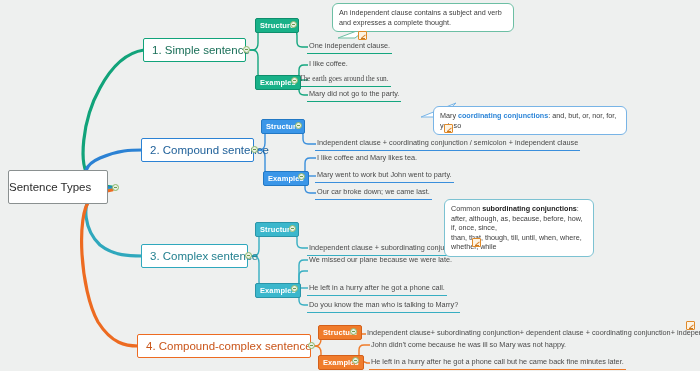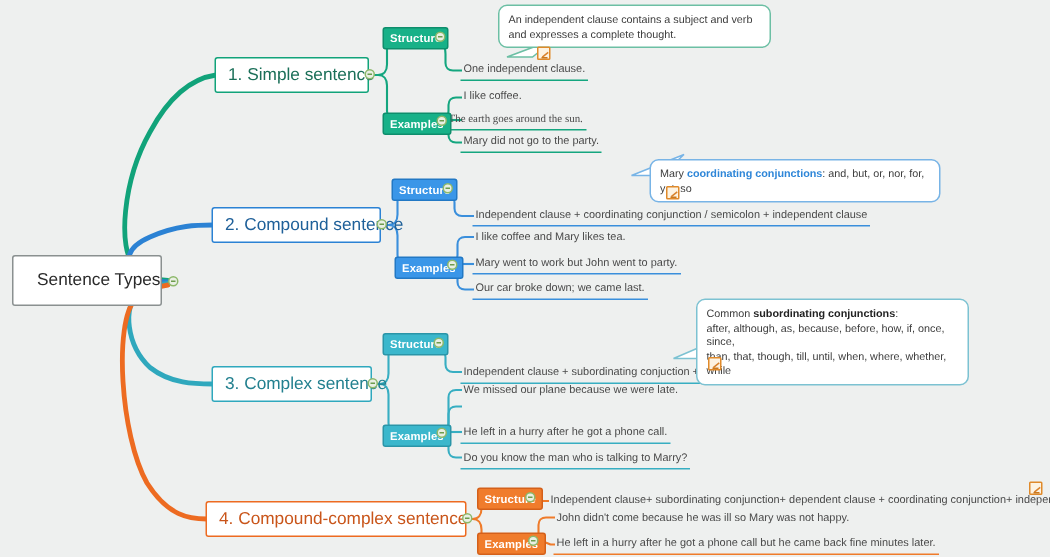--- a/index.html
+++ b/index.html
@@ -14,21 +14,21 @@
   svg.wires{position:absolute;left:0;top:0;width:700px;height:371px;pointer-events:none;}
 
   
   .root-node{
     position:absolute;
     left:8px;top:170px;
     width:100px;height:34px;
     background:#ffffff;
     border:1px solid #8a9090;
     border-radius:2px;
-    display:flex;align-items:center;justify-content:flex-end;
+    display:flex;align-items:center;justify-content:flex-start;
     font-size:11.5px;color:#2b2b2b;
     box-sizing:border-box;
     z-index:5;
   }
 
   
   .branch{
     position:absolute;
     background:#ffffff;
     border:1.6px solid #000;
@@ -248,21 +248,21 @@
   <div class="dot" style="left:289px;top:225px;"></div>
 
   <div class="chip teal" style="left:255px;top:283px;">Examples</div>
   <div class="dot" style="left:291px;top:285px;"></div>
 
   <div class="leaf u-teal" style="left:307px;top:243px;">Independent clause + subordinating conjuction + dependent clause</div>
   <div class="leaf plain" style="left:307px;top:255px;">We missed our plane because we were late.</div>
   <div class="leaf u-teal" style="left:307px;top:283px;">He left in a hurry after he got a phone call.</div>
   <div class="leaf u-teal" style="left:307px;top:300px;">Do you know the man who is talking to Marry?</div>
 
-  <div class="callout teal" style="left:464px;top:199px;width:182px;">
+  <div class="callout teal" style="left:444px;top:199px;width:150px;">
     <span>Common </span><span class="hl-bold">subordinating conjunctions</span><span>:</span><br>
     <span>after, although, as, because, before, how, if, once, since,</span><br>
     <span>than, that, though, till, until, when, where, whether, while</span>
   </div>
   <div class="note-icon" style="left:472px;top:238px;"></div>
 
   <div class="branch orange" style="left:137px;top:334px;width:174px;height:24px;">
     <span>4. Compound-complex sentence</span>
   </div>
   <div class="dot" style="left:308px;top:342px;"></div>

